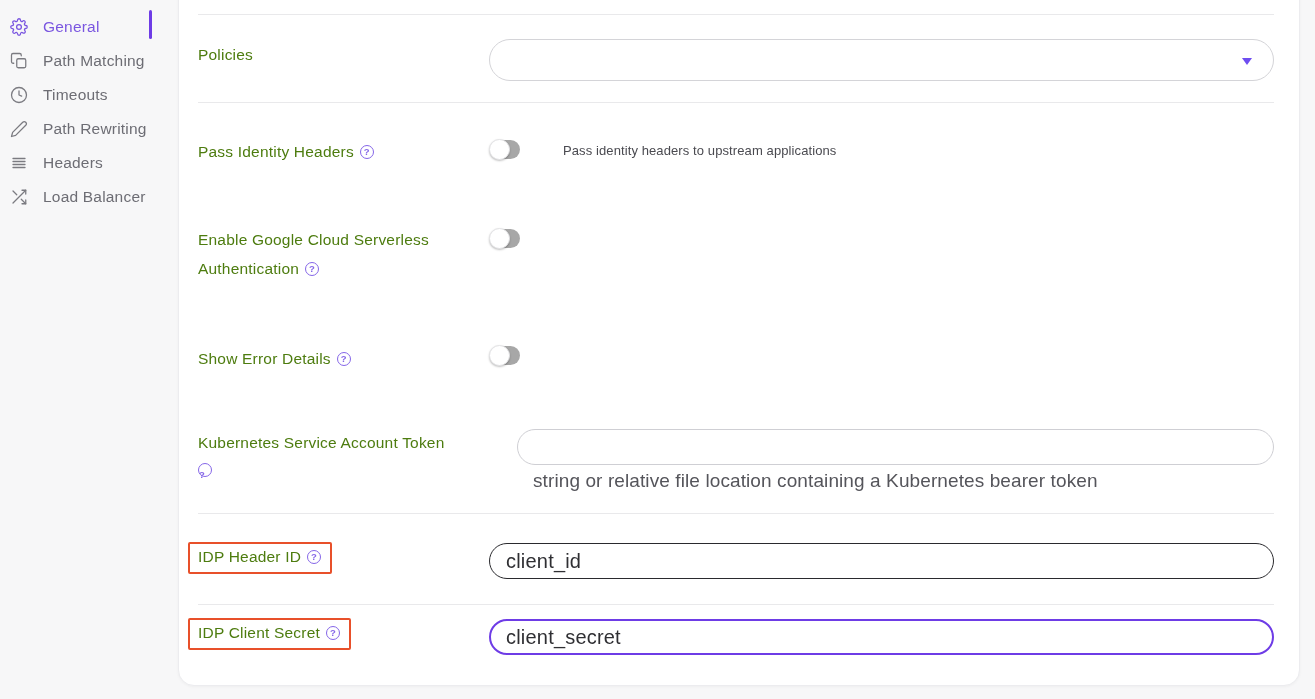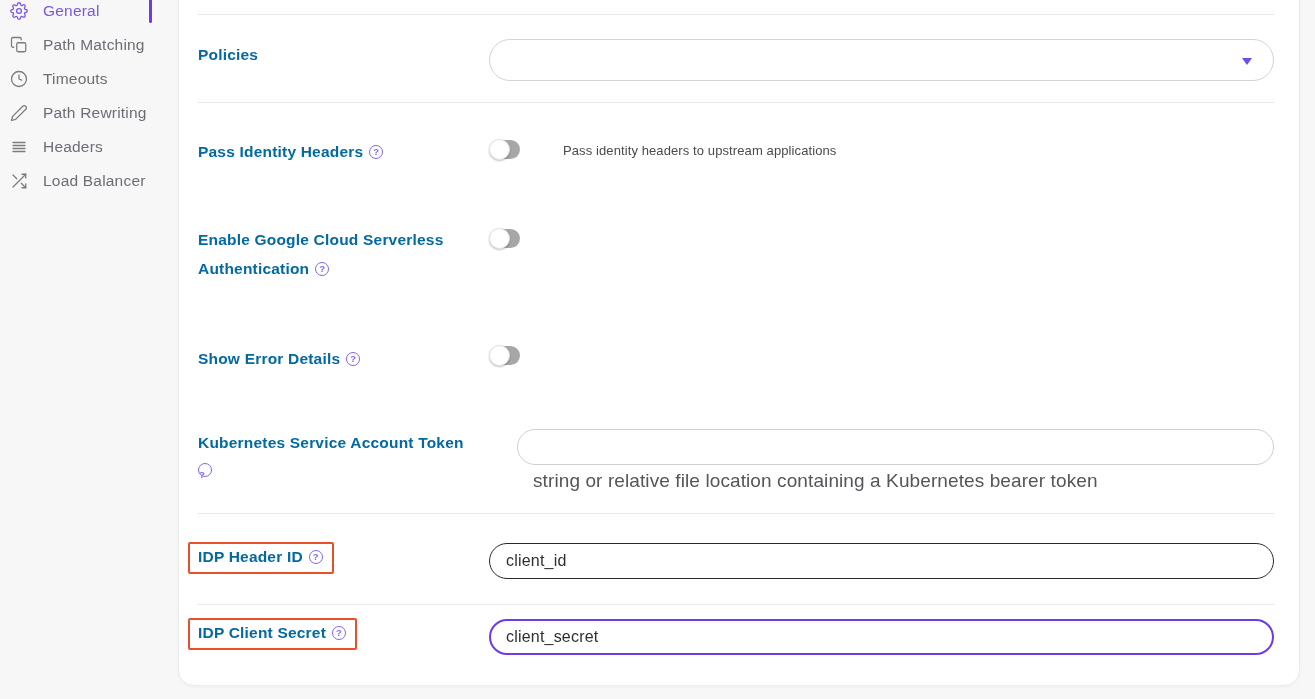--- a/index.html
+++ b/index.html
@@ -1,43 +1,43 @@
 <!DOCTYPE html>
 <html><head>
 <meta charset="utf-8">
 <style>
   * { margin:0; padding:0; box-sizing:border-box; }
   html,body { width:1315px; height:699px; overflow:hidden;
     font-family:"Liberation Sans","DejaVu Sans",sans-serif;
     background:#f7f7f8; color:#38383d; }
 
   
-  .sidebar { position:absolute; left:0; top:0; width:178px; }
+  .sidebar { position:absolute; left:0; top:16px; width:178px; }
   .nav-list { margin-top:-6px; }
   .nav-item { position:relative; display:flex; align-items:center; height:34px;
     width:152px; padding-left:10px; cursor:pointer; }
   .nav-item .nav-icon { width:18px; height:18px; display:flex; align-items:center; margin-right:15px; }
   .nav-item .nav-icon svg { width:18px; height:18px; stroke:#7b7b81; fill:none;
     stroke-width:1.7; stroke-linecap:round; stroke-linejoin:round; }
   .nav-item .nav-label { font-size:15.5px; color:#6d6d74; letter-spacing:.2px; white-space:nowrap; }
   .nav-item.active .nav-label { color:#7a56e0; }
   .nav-item.active .nav-icon svg { stroke:#7a56e0; }
   .nav-item.active .active-bar { position:absolute; right:0; top:0; height:29px; width:3.5px;
     background:#6e3ce6; border-radius:2px; }
 
   
   .card { position:absolute; left:178px; top:-24px; width:1122px; height:710px;
     background:#ffffff; border:1px solid #ececef; border-radius:16px;
     box-shadow:0 1px 3px rgba(0,0,0,.04); padding:0 25px 0 19px; overflow:hidden; }
   .divider { height:1px; background:#e9e9eb; width:100%; }
   .d1 { margin-top:37px; } .d2 { margin-top:21px; } .d3 { margin-top:26px; } .d4 { margin-top:25px; }
 
   .row { display:flex; align-items:flex-start; }
-  .label-col { flex:0 0 291px; padding-right:15px; font-size:15.5px; color:#0369a1;
-    letter-spacing:.2px; line-height:22px;font-weight:bold; }
+  .label-col { flex:0 0 291px; padding-right:15px; font-size:15.5px; color:#4d7c0f;
+    letter-spacing:.2px; line-height:22px; }
   .control-col { flex:1 1 auto; min-width:0; }
 
   .help-icon { display:inline-flex; align-items:center; justify-content:center;
     width:14px; height:14px; border:1.4px solid #8566e8; border-radius:50%;
     color:#8566e8; font-size:9.5px; font-weight:bold; vertical-align:2px;
     margin-left:6px; cursor:pointer; }
   .help-icon::before { content:"?"; }
 
   
   .row-policies { margin-top:24px; }
@@ -62,21 +62,21 @@
     box-shadow:0 1px 2px rgba(0,0,0,.25); }
   .toggle-desc { display:inline-block; margin-left:43px; margin-top:3px;
     font-size:13px; color:#4a4a50; line-height:17px; letter-spacing:.1px; }
   .toggle-flex { display:flex; align-items:center; }
 
   
   .row-k8s { margin-top:59px;gap:28px; }
   .row-k8s .label-col { padding-top:3px; }
   .icon-newline { display:block; margin-top:9px; margin-left:0; }
   .text-input { width:100%; height:36px; border:1px solid #cfcfd4; border-radius:18px;
-    background:#fff; padding:0 16px; font-size:16px; color:#2f2f33;
+    background:#fff; padding:0 16px; font-size:20px; color:#2f2f33;
     font-family:"Liberation Sans","DejaVu Sans",sans-serif; letter-spacing:.2px; outline:none; }
   .input-helper { margin-top:9px; margin-left:16px; font-size:19px; color:#55555b;
     letter-spacing:.1px; line-height:13px; }
 
   
   .row-idp1 { margin-top:28px; }
   .row-idp2 { margin-top:13px; }
   .annotated { display:inline-block; border:2px solid #e8502a; border-radius:2px;
     padding:2px 9px 4px 8px; margin-left:-10px; }
   .row-idp1 .text-input { margin-top:1px; border-color:#2a2a2e; }

